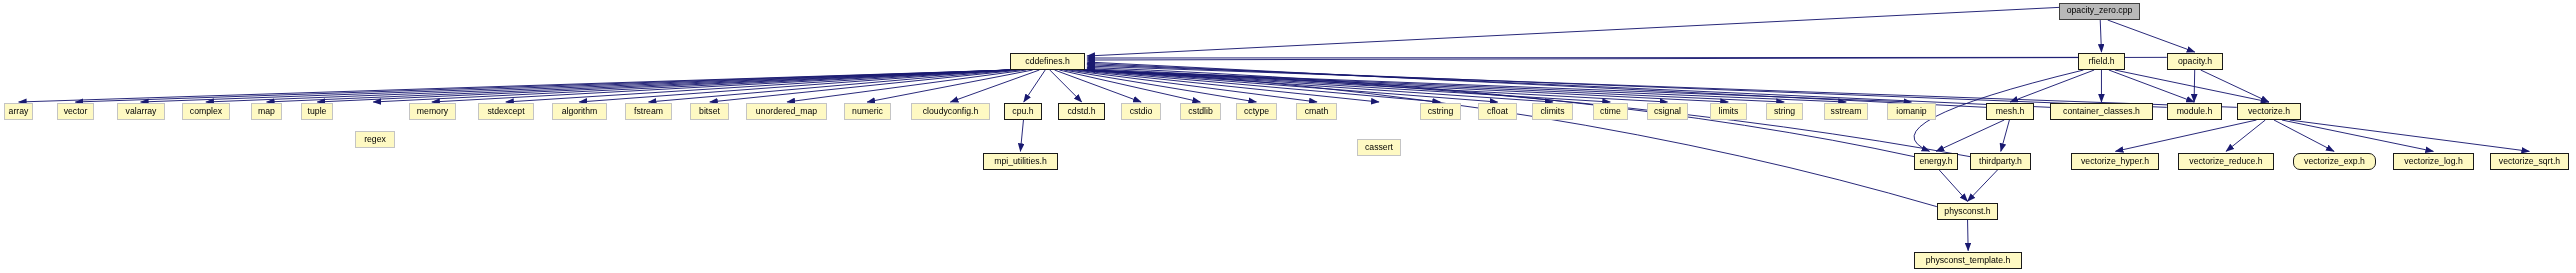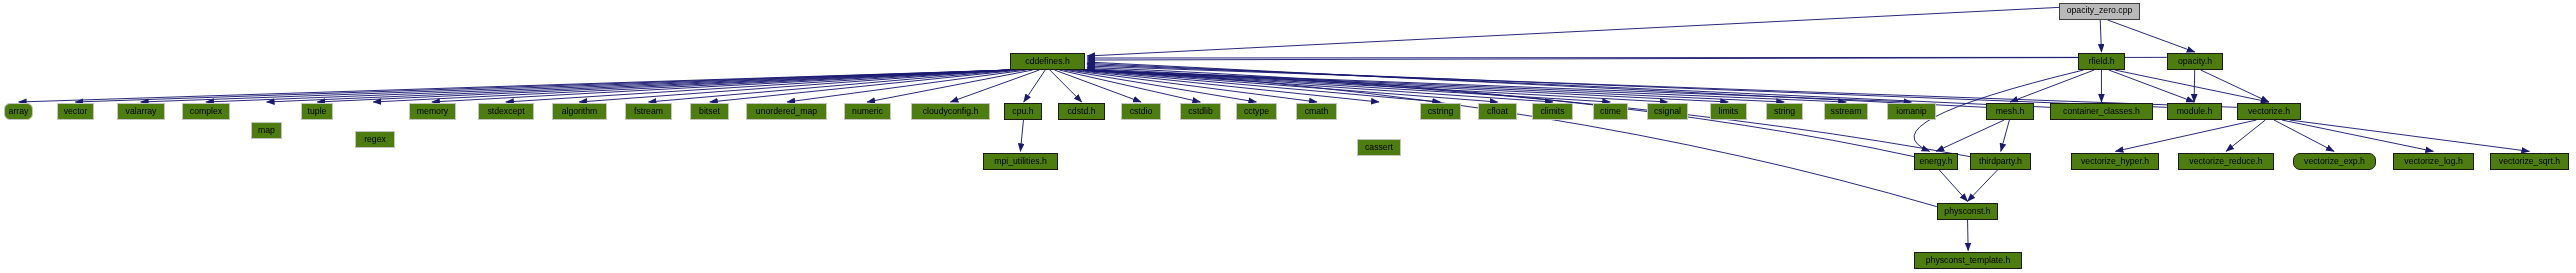--- a/index.html
+++ b/index.html
@@ -1,20 +1,20 @@
 <!DOCTYPE html>
 <html style="font-size:10.7px"><head>
 <meta charset="utf-8">
 <style>
   html,body{margin:0;padding:0;background:#ffffff;}
   #canvas{position:relative;width:2576px;height:274px;background:#ffffff;overflow:hidden;
           font-family:"Liberation Sans", sans-serif;}
   #edges{position:absolute;left:0;top:0;width:2576px;height:274px;}
   .edge{stroke:#191970;stroke-width:1.4;fill:none;}
-  .node{position:absolute;height:16.7px;box-sizing:border-box;background:#4d7c0f;
+  .node{position:absolute;height:16.7px;box-sizing:border-box;background:#fef9c3;
         border:0.7px solid #c4c4c4;color:#000;text-align:center;white-space:nowrap;
         font-size:8.7px;line-height:14.7px;overflow:hidden;}
   .node.linked{border:0.7px solid #1a1a1a;}
   .node.current{background:#b9b9b9;border:1.3px solid #404040;line-height:13.3px;font-weight:400;}
 </style>
 </head>
 <body>
 
 <div id="canvas">
   <svg id="edges" xmlns="http://www.w3.org/2000/svg" width="2576" height="274" viewBox="0 0 3865 411">
@@ -83,25 +83,25 @@
       <path d="M 1627 105 L 2593 153" class="edge" marker-end="url(#arrow)"></path>
       <path d="M 1627 105 L 2677 153" class="edge" marker-end="url(#arrow)"></path>
       <path d="M 1627 105 L 2770 153" class="edge" marker-end="url(#arrow)"></path>
       <path d="M 1627 105 L 2868 153" class="edge" marker-end="url(#arrow)"></path>
     </svg>
 
 <div class="node current" style="left: 2059px; top: 3.3px; width: 81px;">opacity_zero.cpp</div>
     <div class="node linked" style="left: 1010px; top: 53px; width: 75px;">cddefines.h</div>
     <div class="node linked" style="left: 2078px; top: 53px; width: 47px;">rfield.h</div>
     <div class="node linked" style="left: 2167px; top: 53px; width: 56px;">opacity.h</div>
-    <div class="node plain" style="left: 4px; top: 103px; width: 29px; border-radius: 6px;">array</div>
+    <div class="node plain" style="left: 4px; top: 103px; width: 29px;">array</div>
     <div class="node plain" style="left: 57px; top: 103px; width: 37px;">vector</div>
     <div class="node plain" style="left: 117px; top: 103px; width: 48px;">valarray</div>
     <div class="node plain" style="left: 182px; top: 103px; width: 48px;">complex</div>
-    <div class="node plain" style="left: 251px; top: 103px; width: 31px; margin-top: 19px;">map</div>
+    <div class="node plain" style="left: 251px; top: 103px; width: 31px;">map</div>
     <div class="node plain" style="left: 301px; top: 103px; width: 32px;">tuple</div>
     <div class="node plain" style="left: 355px; top: 103px; width: 40px; margin-top: 28px;">regex</div>
     <div class="node plain" style="left: 409px; top: 103px; width: 47px;">memory</div>
     <div class="node plain" style="left: 478px; top: 103px; width: 56px;">stdexcept</div>
     <div class="node plain" style="left: 552px; top: 103px; width: 55px;">algorithm</div>
     <div class="node plain" style="left: 625px; top: 103px; width: 47px;">fstream</div>
     <div class="node plain" style="left: 690px; top: 103px; width: 39px;">bitset</div>
     <div class="node plain" style="left: 746px; top: 103px; width: 81px;">unordered_map</div>
     <div class="node plain" style="left: 844px; top: 103px; width: 47px;">numeric</div>
     <div class="node plain" style="left: 911px; top: 103px; width: 79px;">cloudyconfig.h</div>

